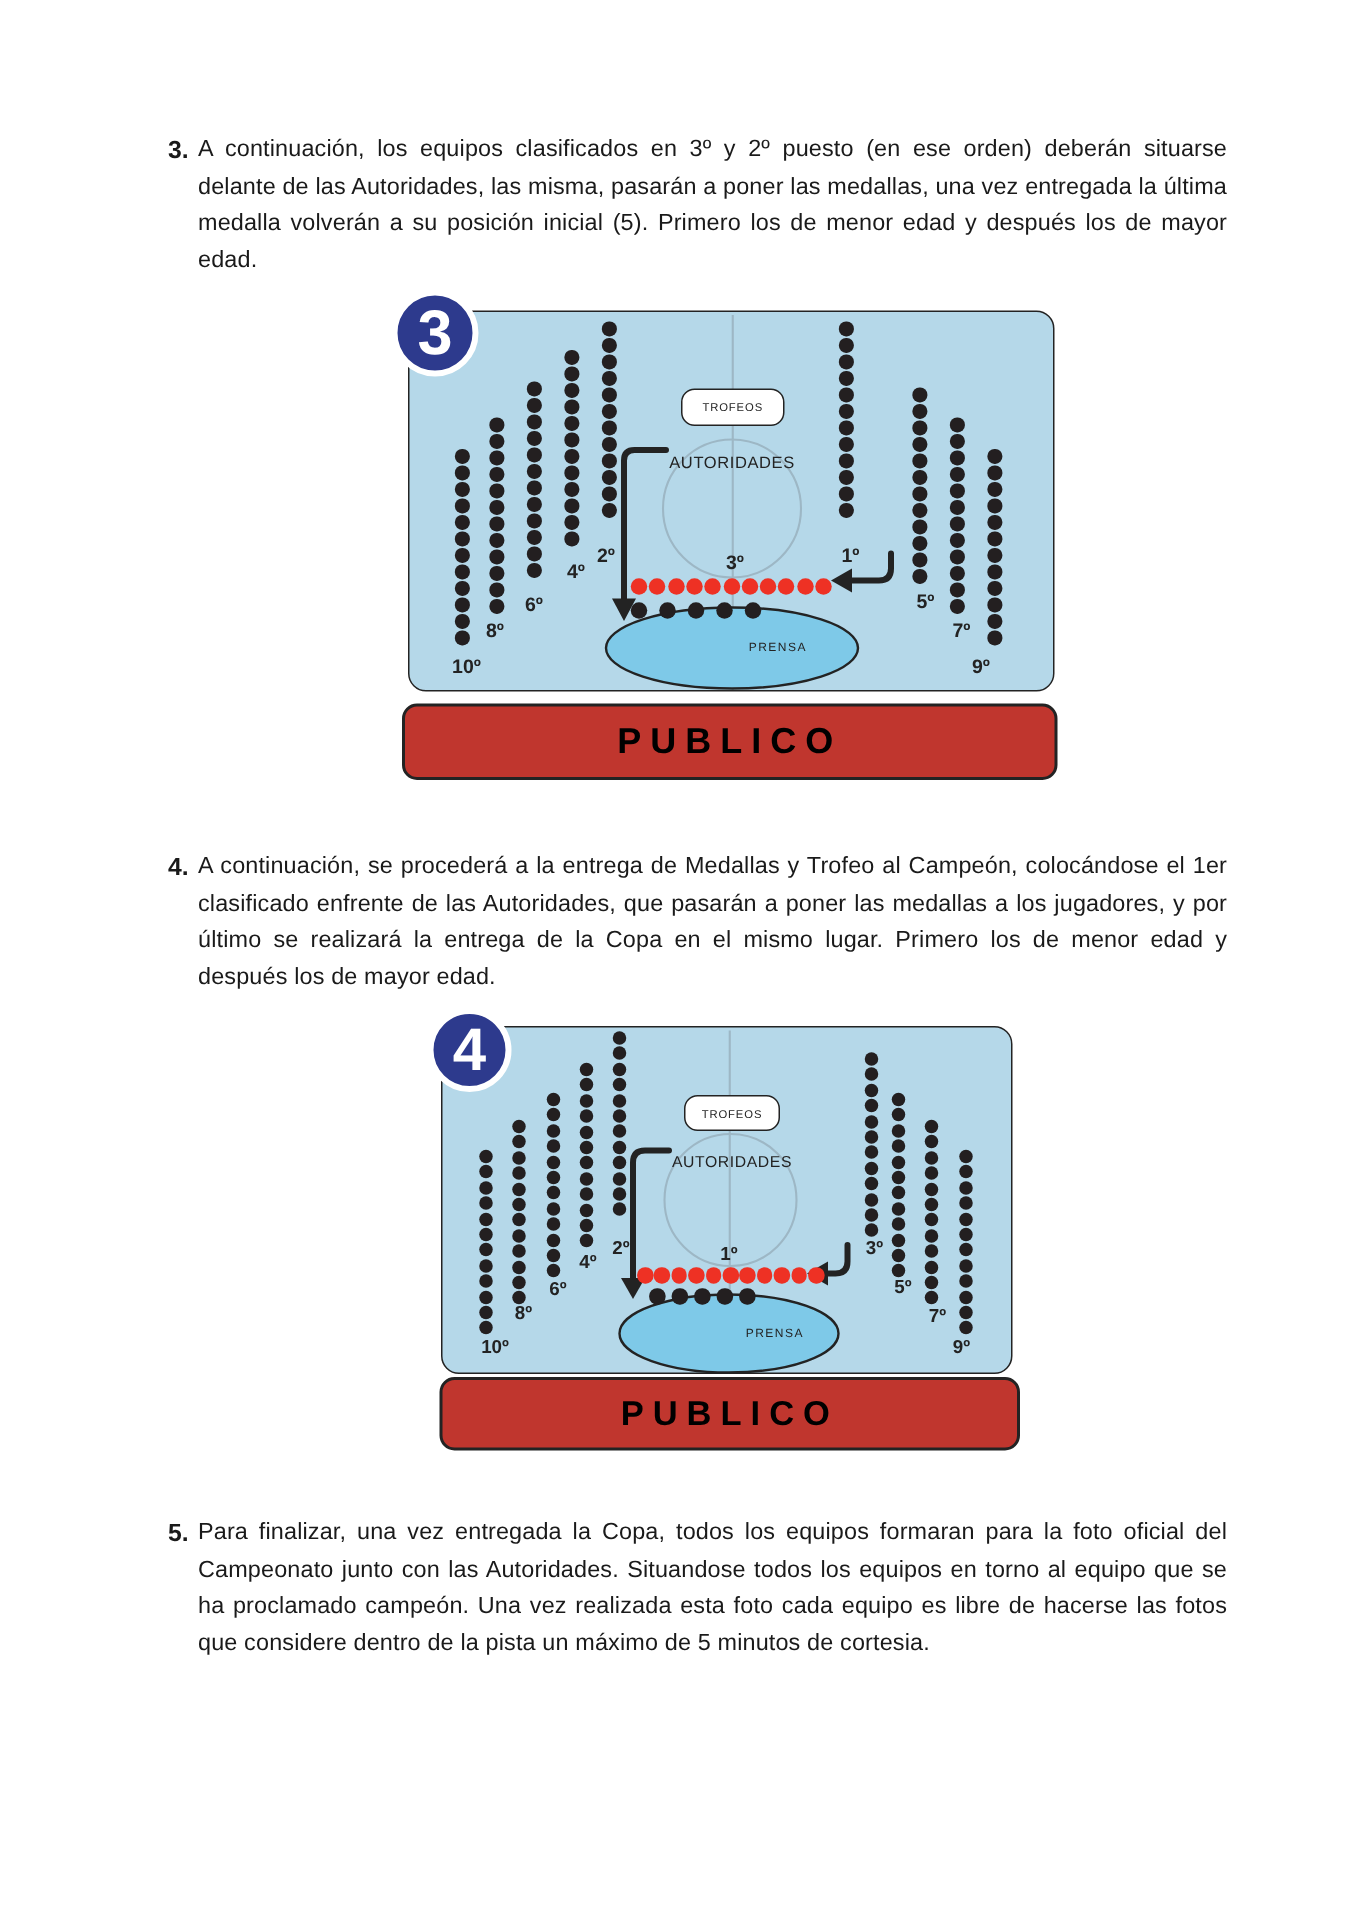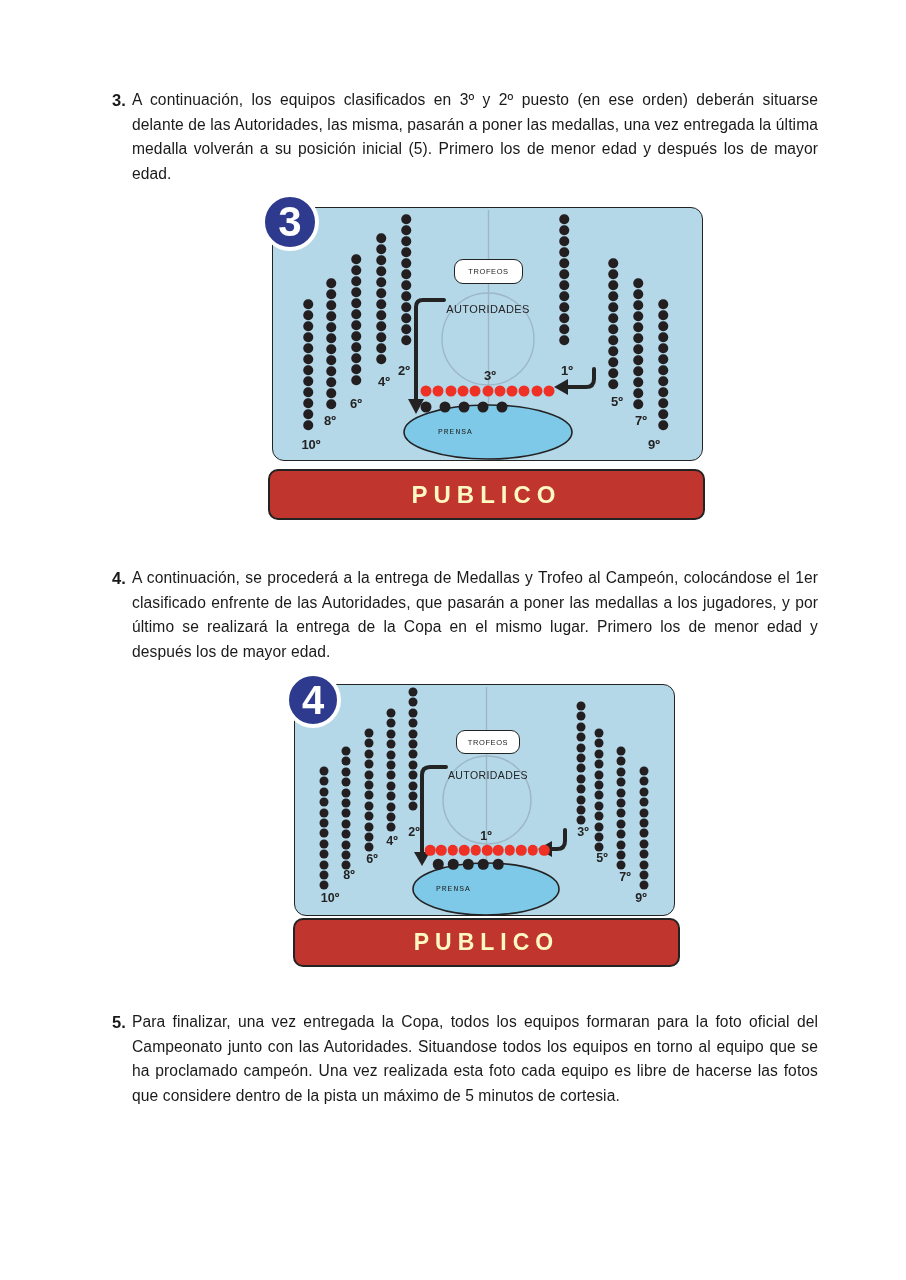--- a/index.html
+++ b/index.html
@@ -30,32 +30,32 @@
   .ah{fill:var(--line-dark,#232323);}
   .trofeos{position:absolute;background:#ffffff;border:1.4px solid var(--line-dark,#232323);
            border-radius:9px;display:flex;align-items:center;justify-content:center;
            font-size:7.5px;letter-spacing:.6px;color:var(--line-dark,#232323);box-sizing:border-box;}
   .t0{left:181px;top:51px;width:69px;height:25px;}
   .t1{left:161px;top:45px;width:64px;height:24px;}
   .autoridades{position:absolute;text-align:center;font-size:11px;letter-spacing:.4px;
                color:var(--line-dark,#232323);font-weight:500;}
   .a0{left:115px;top:95px;width:200px;}
   .a1{left:93px;top:84px;width:200px;font-size:10.5px;}
-  .prensa-l{position:absolute;text-align:left;font-size:8px;letter-spacing:1px;
-            color:var(--line-dark,#232323);font-weight:500;font-family:Liberation Mono, monospace;}
+  .prensa-l{position:absolute;text-align:right;font-size:8px;letter-spacing:1px;
+            color:var(--line-dark,#232323);font-weight:500;}
   .p0{left:165px;top:219px;width:100px;}
   .p1{left:141px;top:199px;width:100px;}
   .dot{position:absolute;border-radius:50%;transform:translate(-50%,-50%);}
   .dot-black{background:var(--dot-black,#231f20);}
   .dot-red{background:var(--dot-red,#ee3124);}
   .poslabel{position:absolute;transform:translate(-50%,-50%);font-weight:600;
             color:var(--line-dark,#232323);white-space:nowrap;}
   .banner{position:absolute;background:var(--publico-fill,#c0362e);
           border:2px solid var(--line-dark,#232323);border-radius:10px;box-sizing:border-box;
-          display:flex;align-items:center;justify-content:center;color:#fef9c3;
+          display:flex;align-items:center;justify-content:center;color:#000000;
           font-size:24px;font-weight:600;letter-spacing:6px;}
   .bn0{left:268px;top:469px;width:437px;height:51px;}
   .bn1{left:293px;top:918px;width:387px;height:49px;font-size:23px;}
 </style>
 </head>
 <body>
 
 <div class="page">
 
   <section class="item i3">

